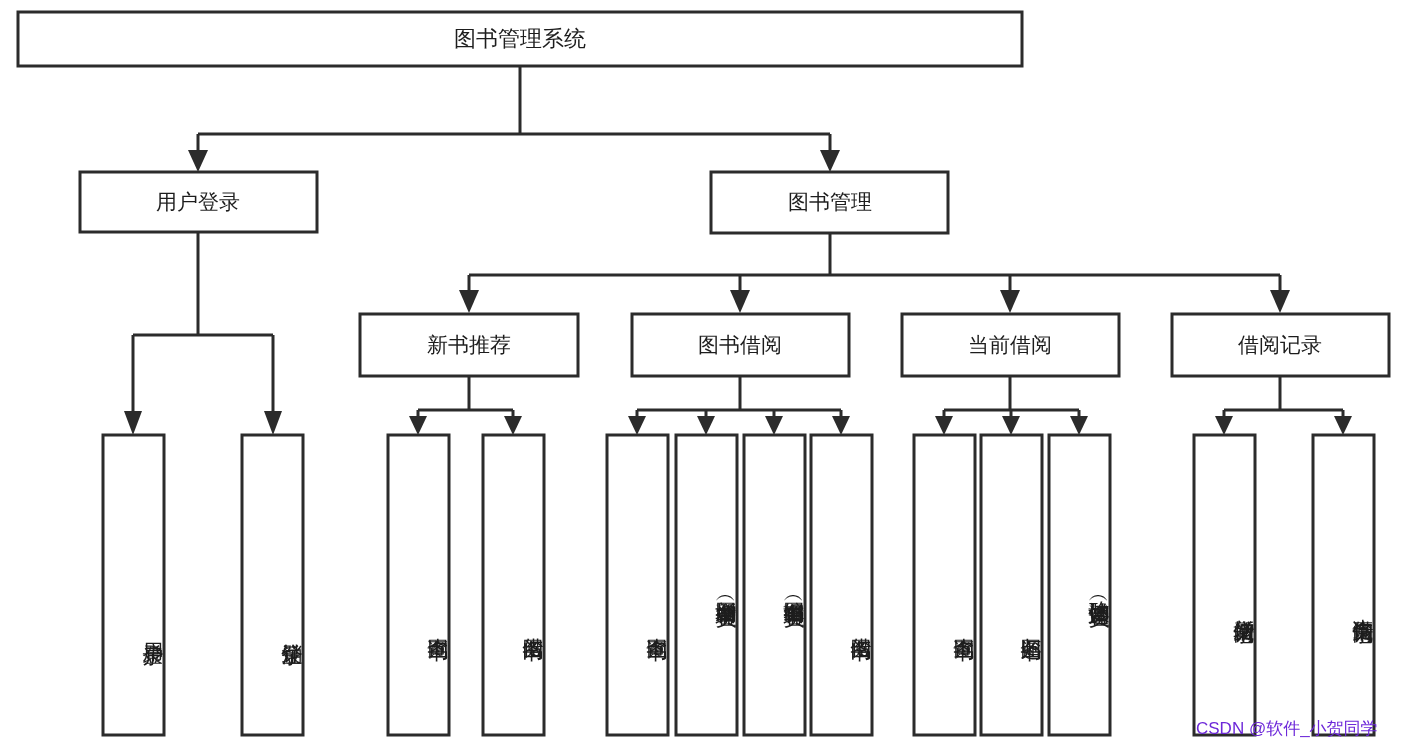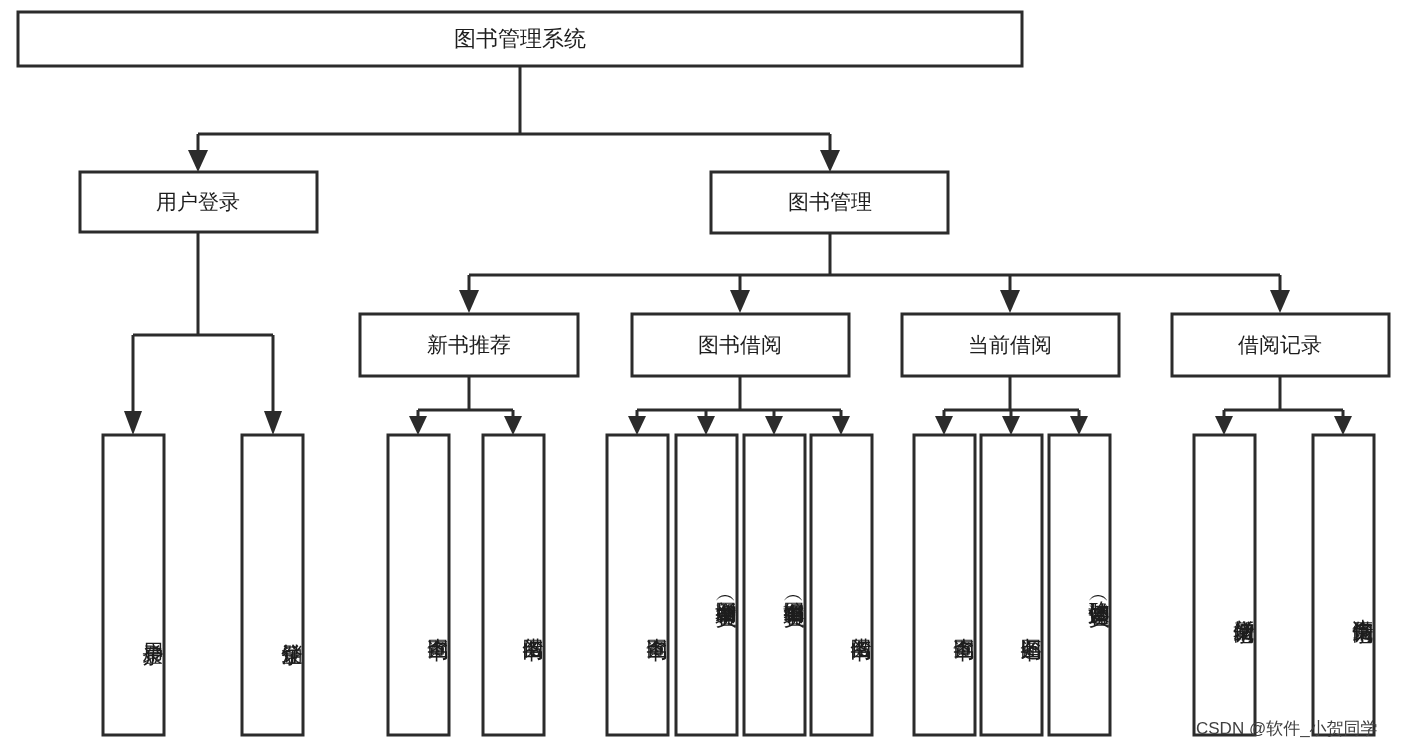--- a/index.html
+++ b/index.html
@@ -67,21 +67,21 @@
     display: flex;
     align-items: flex-start;
     justify-content: center;
     pointer-events: none;
     user-select: none;
   }
   .watermark {
     position: absolute;
     font-family: "Liberation Sans", "DejaVu Sans", sans-serif;
     font-size: 17px;
-    color: #404040;
+    color: #6d28d9;
     white-space: nowrap;
     user-select: none;
   }
 </style>
 </head>
 <body>
 
 <div id="diagram-root">
 
   <svg class="diagram-svg" viewBox="0 0 1405 747">

